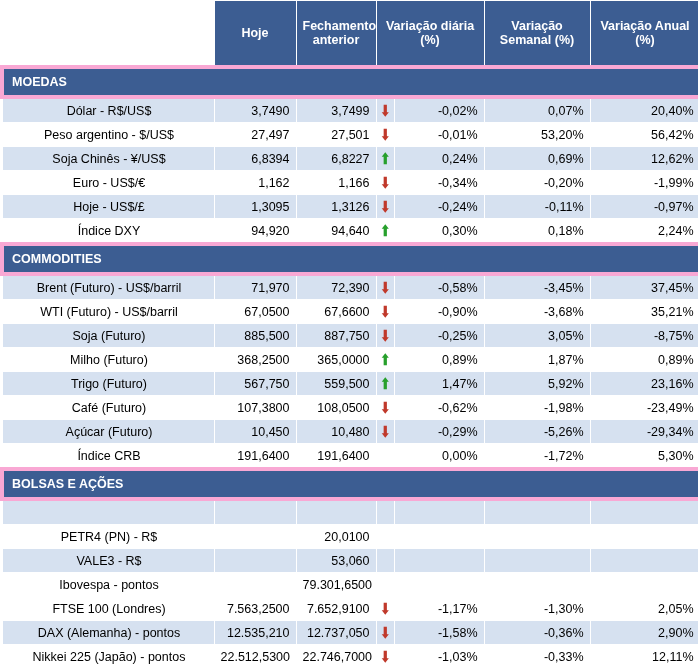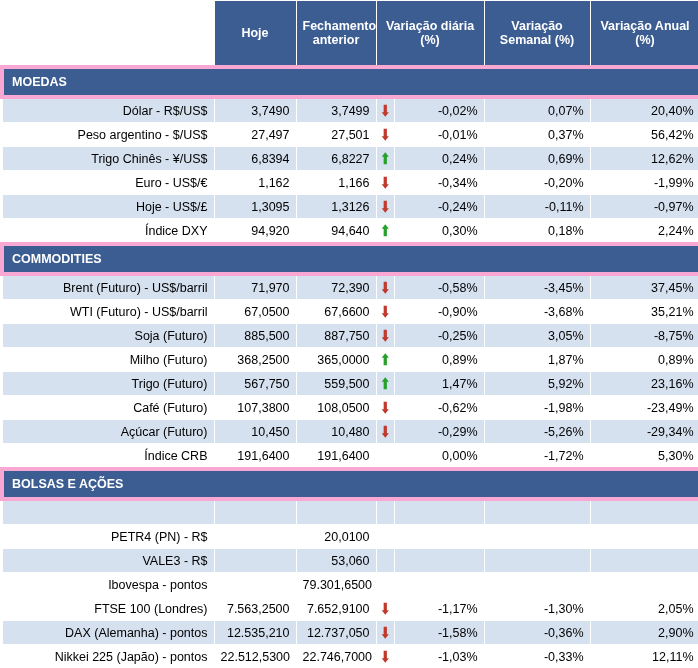--- a/index.html
+++ b/index.html
@@ -56,21 +56,21 @@
 
   tbody td {
     border: 1px solid #ffffff;
     padding: 2px 6px;
     height: 19px;
     vertical-align: middle;
     white-space: nowrap;
     overflow: hidden;
   }
   td.label {
-    text-align: right;
+    text-align: center;
     padding-left: 8px;
   }
   td.num {
     text-align: right;
     padding-right: 6px;
   }
   td.arrow {
     text-align: center;
     padding: 0;
     font-size: 13px;
@@ -125,25 +125,25 @@
         <td class="num">-0,02%</td>
         <td class="num">0,07%</td>
         <td class="num">20,40%</td>
       </tr>
       <tr class="row-plain">
         <td class="label">Peso argentino - $/US$</td>
         <td class="num">27,497</td>
         <td class="num">27,501</td>
         <td class="arrow"><span class="arrow-glyph arrow-down">⬇</span></td>
         <td class="num">-0,01%</td>
-        <td class="num">0,37%</td>
+        <td class="num">53,20%</td>
         <td class="num">56,42%</td>
       </tr>
       <tr class="row-alt">
-        <td class="label">Trigo Chinês - ¥/US$</td>
+        <td class="label">Soja Chinês - ¥/US$</td>
         <td class="num">6,8394</td>
         <td class="num">6,8227</td>
         <td class="arrow"><span class="arrow-glyph arrow-up">⬆</span></td>
         <td class="num">0,24%</td>
         <td class="num">0,69%</td>
         <td class="num">12,62%</td>
       </tr>
       <tr class="row-plain">
         <td class="label">Euro - US$/€</td>
         <td class="num">1,162</td>

